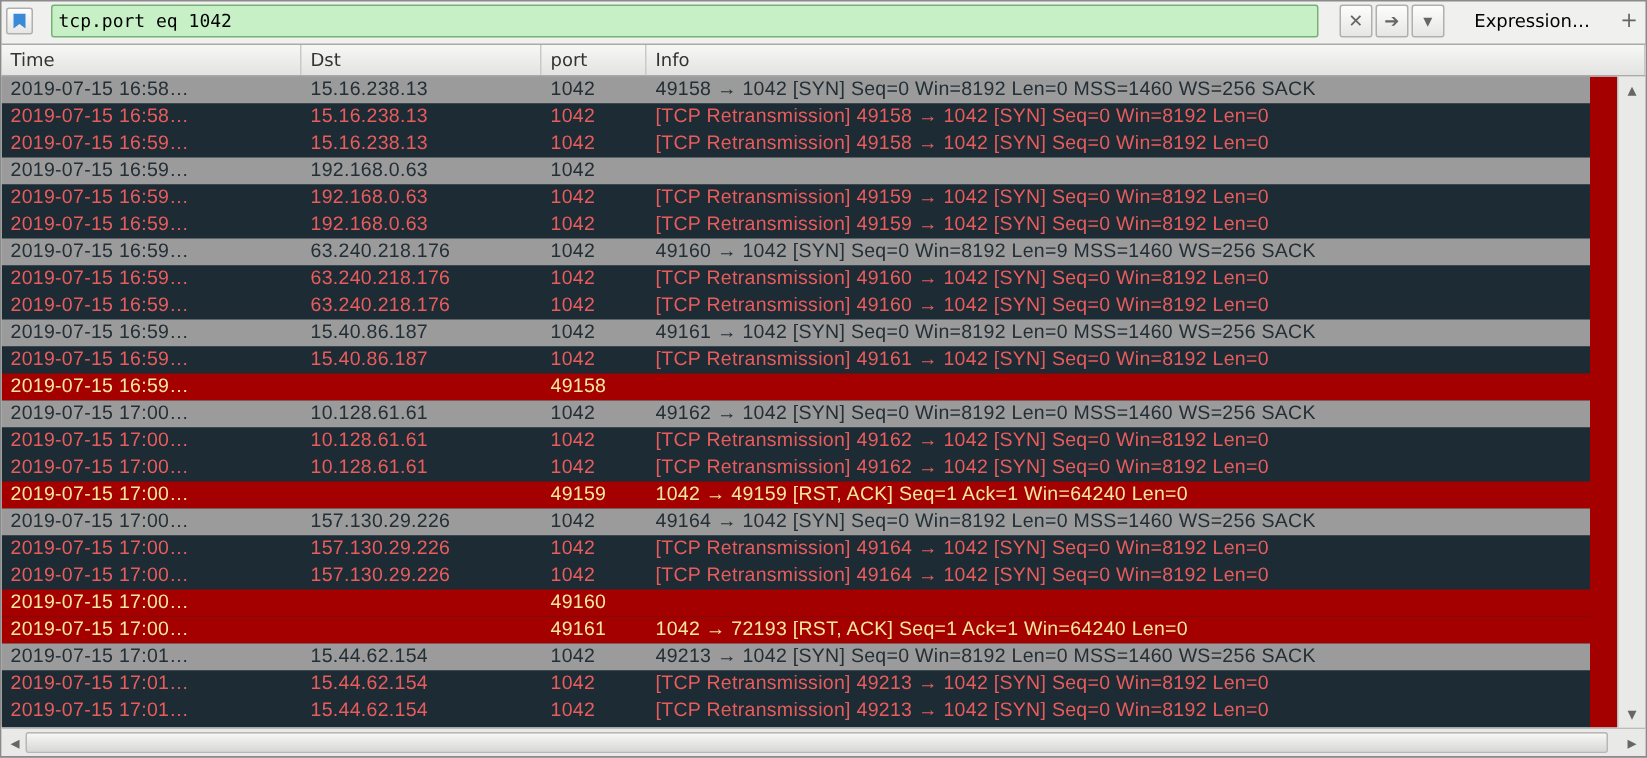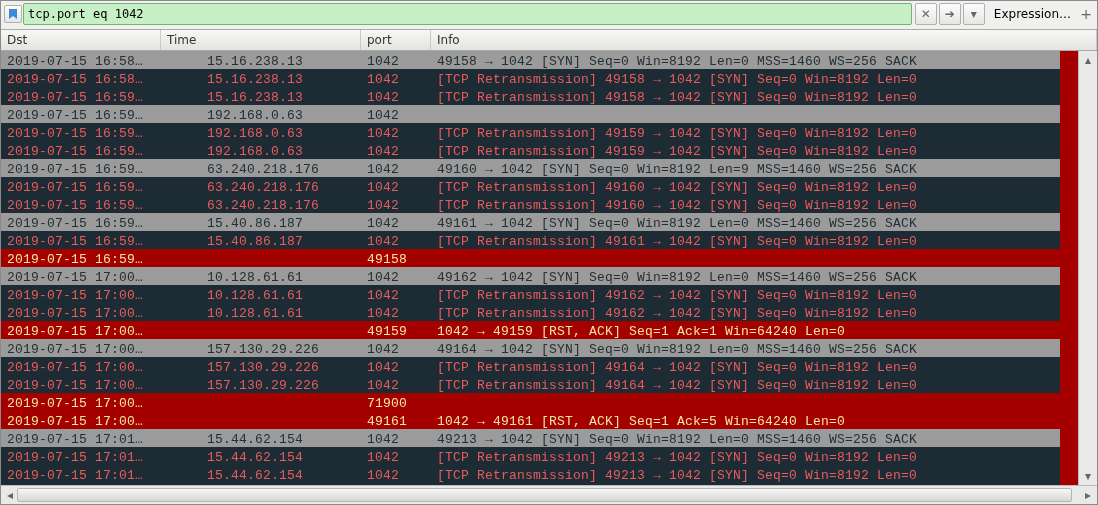--- a/index.html
+++ b/index.html
@@ -1,36 +1,36 @@
 <!DOCTYPE html>
 <html><head>
 <meta charset="utf-8">
 <style>
   html,body{margin:0;padding:0;height:100%;width:1098px;font-family:"DejaVu Sans","Liberation Sans",Arial,sans-serif;font-size:12px;background:#f0f0ee;color:#000;overflow:hidden}
   .app{display:flex;flex-direction:column;height:505px;width:1098px;border:1px solid #8a8a8a;box-sizing:border-box;background:#f0f0ee}
   
-  .filterbar{display:flex;align-items:center;padding:2px 3px 4px 3px;gap:1px}
+  .filterbar{display:flex;align-items:center;padding:2px 3px 4px 3px;gap:12px}
   .filter-icon{width:16px;height:16px;display:flex;align-items:center;justify-content:center;border:1px solid #b0b0ae;border-radius:2px;background:linear-gradient(#fdfdfd,#e6e6e4)}
   .filter-icon svg{width:10px;height:10px}
   .filter-input{flex:1;height:20px;border:1px solid #76b176;background:#c7f0c7;padding:0 4px;font-family:"DejaVu Sans Mono","Liberation Mono",monospace;font-size:12px;outline:none;border-radius:2px}
   .filter-trail{display:flex;align-items:center;gap:2px;padding:0 2px}
   .ft-btn{width:20px;height:20px;display:flex;align-items:center;justify-content:center;border:1px solid #b0b0ae;border-radius:2px;background:linear-gradient(#fdfdfd,#e6e6e4);color:#666}
   .expr{font-size:12px;padding:0 6px;cursor:pointer}
   .plus{width:16px;text-align:center;font-size:14px;color:#666;cursor:pointer}
   
   .table-wrap{flex:1;display:flex;flex-direction:column;border-top:1px solid #aaa;overflow:hidden}
   .thead{display:flex;background:linear-gradient(#f7f7f5,#e3e3e1);border-bottom:1px solid #aaa;height:20px;align-items:center;font-size:12px;color:#333}
   .th{box-sizing:border-box;border-right:1px solid #c9c9c7;padding:0 6px;height:100%;display:flex;align-items:center;white-space:nowrap;overflow:hidden}
   .c-time{width:200px}
   .c-dst{width:160px}
   .c-port{width:70px}
   .c-info{flex:1}
   .tbody-outer{flex:1;position:relative;display:flex;overflow:hidden}
   .tbody{flex:1;overflow:hidden;background:#1c2b34}
-  .row{display:flex;height:18px;align-items:flex-end;font-family:Liberation Mono, monospace;font-size:13px;letter-spacing:.2px;white-space:pre}
+  .row{display:flex;height:18px;align-items:flex-start;font-family:Liberation Sans, sans-serif;font-size:13px;letter-spacing:.2px;white-space:pre}
   .row span{box-sizing:border-box;padding:0 6px;overflow:hidden;white-space:pre}
   .row .c-time{white-space:nowrap}
   .gray{background:#9b9b9b;color:#232f36}
   .dark{background:#1c2b34;color:#e85c5c}
   .red{background:#a40000;color:#f5e79e}
   .trail-stripe{width:18px;background:#a40000}
   .vscroll{width:18px;background:#e9e9e7;border-left:1px solid #bcbcba;display:flex;flex-direction:column;align-items:center;justify-content:space-between;padding:2px 0}
   .vscroll .arrow{width:14px;height:14px;display:flex;align-items:center;justify-content:center;color:#666}
   .vscroll .track{flex:1;width:100%;position:relative}
   
@@ -61,22 +61,22 @@
       <div class="ft-btn">
           <span>▾</span>
         </div>
     </div>
     <div class="expr">Expression…</div>
     <div class="plus">+</div>
   </div>
 
   <div class="table-wrap">
     <div class="thead">
+      <div class="th c-time">Time</div>
       <div class="th c-dst">Dst</div>
-      <div class="th c-time">Time</div>
       <div class="th c-port">port</div>
       <div class="th c-info">Info</div>
     </div>
     <div class="tbody-outer">
       <div class="tbody" id="tbody">
           <div class="row gray"><span class="c-time"> 2019-07-15 16:58…</span><span class="c-dst">15.16.238.13</span><span class="c-port">1042</span><span class="c-info">49158 → 1042 [SYN] Seq=0 Win=8192 Len=0 MSS=1460 WS=256 SACK</span></div>
           <div class="row dark"><span class="c-time"> 2019-07-15 16:58…</span><span class="c-dst">15.16.238.13</span><span class="c-port">1042</span><span class="c-info">[TCP Retransmission] 49158 → 1042 [SYN] Seq=0 Win=8192 Len=0</span></div>
           <div class="row dark"><span class="c-time"> 2019-07-15 16:59…</span><span class="c-dst">15.16.238.13</span><span class="c-port">1042</span><span class="c-info">[TCP Retransmission] 49158 → 1042 [SYN] Seq=0 Win=8192 Len=0</span></div>
           <div class="row gray"><span class="c-time"> 2019-07-15 16:59…</span><span class="c-dst">192.168.0.63</span><span class="c-port">1042</span></div>
           <div class="row dark"><span class="c-time"> 2019-07-15 16:59…</span><span class="c-dst">192.168.0.63</span><span class="c-port">1042</span><span class="c-info">[TCP Retransmission] 49159 → 1042 [SYN] Seq=0 Win=8192 Len=0</span></div>
@@ -87,22 +87,22 @@
           <div class="row gray"><span class="c-time"> 2019-07-15 16:59…</span><span class="c-dst">15.40.86.187</span><span class="c-port">1042</span><span class="c-info">49161 → 1042 [SYN] Seq=0 Win=8192 Len=0 MSS=1460 WS=256 SACK</span></div>
           <div class="row dark"><span class="c-time"> 2019-07-15 16:59…</span><span class="c-dst">15.40.86.187</span><span class="c-port">1042</span><span class="c-info">[TCP Retransmission] 49161 → 1042 [SYN] Seq=0 Win=8192 Len=0</span></div>
           <div class="row red"><span class="c-time"> 2019-07-15 16:59…</span><span class="c-dst"></span><span class="c-port">49158</span></div>
           <div class="row gray"><span class="c-time"> 2019-07-15 17:00…</span><span class="c-dst">10.128.61.61</span><span class="c-port">1042</span><span class="c-info">49162 → 1042 [SYN] Seq=0 Win=8192 Len=0 MSS=1460 WS=256 SACK</span></div>
           <div class="row dark"><span class="c-time"> 2019-07-15 17:00…</span><span class="c-dst">10.128.61.61</span><span class="c-port">1042</span><span class="c-info">[TCP Retransmission] 49162 → 1042 [SYN] Seq=0 Win=8192 Len=0</span></div>
           <div class="row dark"><span class="c-time"> 2019-07-15 17:00…</span><span class="c-dst">10.128.61.61</span><span class="c-port">1042</span><span class="c-info">[TCP Retransmission] 49162 → 1042 [SYN] Seq=0 Win=8192 Len=0</span></div>
           <div class="row red"><span class="c-time"> 2019-07-15 17:00…</span><span class="c-dst"></span><span class="c-port">49159</span><span class="c-info">1042 → 49159 [RST, ACK] Seq=1 Ack=1 Win=64240 Len=0</span></div>
           <div class="row gray"><span class="c-time"> 2019-07-15 17:00…</span><span class="c-dst">157.130.29.226</span><span class="c-port">1042</span><span class="c-info">49164 → 1042 [SYN] Seq=0 Win=8192 Len=0 MSS=1460 WS=256 SACK</span></div>
           <div class="row dark"><span class="c-time"> 2019-07-15 17:00…</span><span class="c-dst">157.130.29.226</span><span class="c-port">1042</span><span class="c-info">[TCP Retransmission] 49164 → 1042 [SYN] Seq=0 Win=8192 Len=0</span></div>
           <div class="row dark"><span class="c-time"> 2019-07-15 17:00…</span><span class="c-dst">157.130.29.226</span><span class="c-port">1042</span><span class="c-info">[TCP Retransmission] 49164 → 1042 [SYN] Seq=0 Win=8192 Len=0</span></div>
-          <div class="row red"><span class="c-time"> 2019-07-15 17:00…</span><span class="c-dst"></span><span class="c-port">71900</span></div>
-          <div class="row red"><span class="c-time"> 2019-07-15 17:00…</span><span class="c-dst"></span><span class="c-port">49161</span><span class="c-info">1042 → 49161 [RST, ACK] Seq=1 Ack=5 Win=64240 Len=0</span></div>
+          <div class="row red"><span class="c-time"> 2019-07-15 17:00…</span><span class="c-dst"></span><span class="c-port">49160</span></div>
+          <div class="row red"><span class="c-time"> 2019-07-15 17:00…</span><span class="c-dst"></span><span class="c-port">49161</span><span class="c-info">1042 → 72193 [RST, ACK] Seq=1 Ack=1 Win=64240 Len=0</span></div>
           <div class="row gray"><span class="c-time"> 2019-07-15 17:01…</span><span class="c-dst">15.44.62.154</span><span class="c-port">1042</span><span class="c-info">49213 → 1042 [SYN] Seq=0 Win=8192 Len=0 MSS=1460 WS=256 SACK</span></div>
           <div class="row dark"><span class="c-time"> 2019-07-15 17:01…</span><span class="c-dst">15.44.62.154</span><span class="c-port">1042</span><span class="c-info">[TCP Retransmission] 49213 → 1042 [SYN] Seq=0 Win=8192 Len=0</span></div>
           <div class="row dark"><span class="c-time"> 2019-07-15 17:01…</span><span class="c-dst">15.44.62.154</span><span class="c-port">1042</span><span class="c-info">[TCP Retransmission] 49213 → 1042 [SYN] Seq=0 Win=8192 Len=0</span></div>
         </div>
       <div class="trail-stripe"></div>
       <div class="vscroll">
         <div class="arrow">▴</div>
         <div class="track"></div>
         <div class="arrow">▾</div>
       </div>

